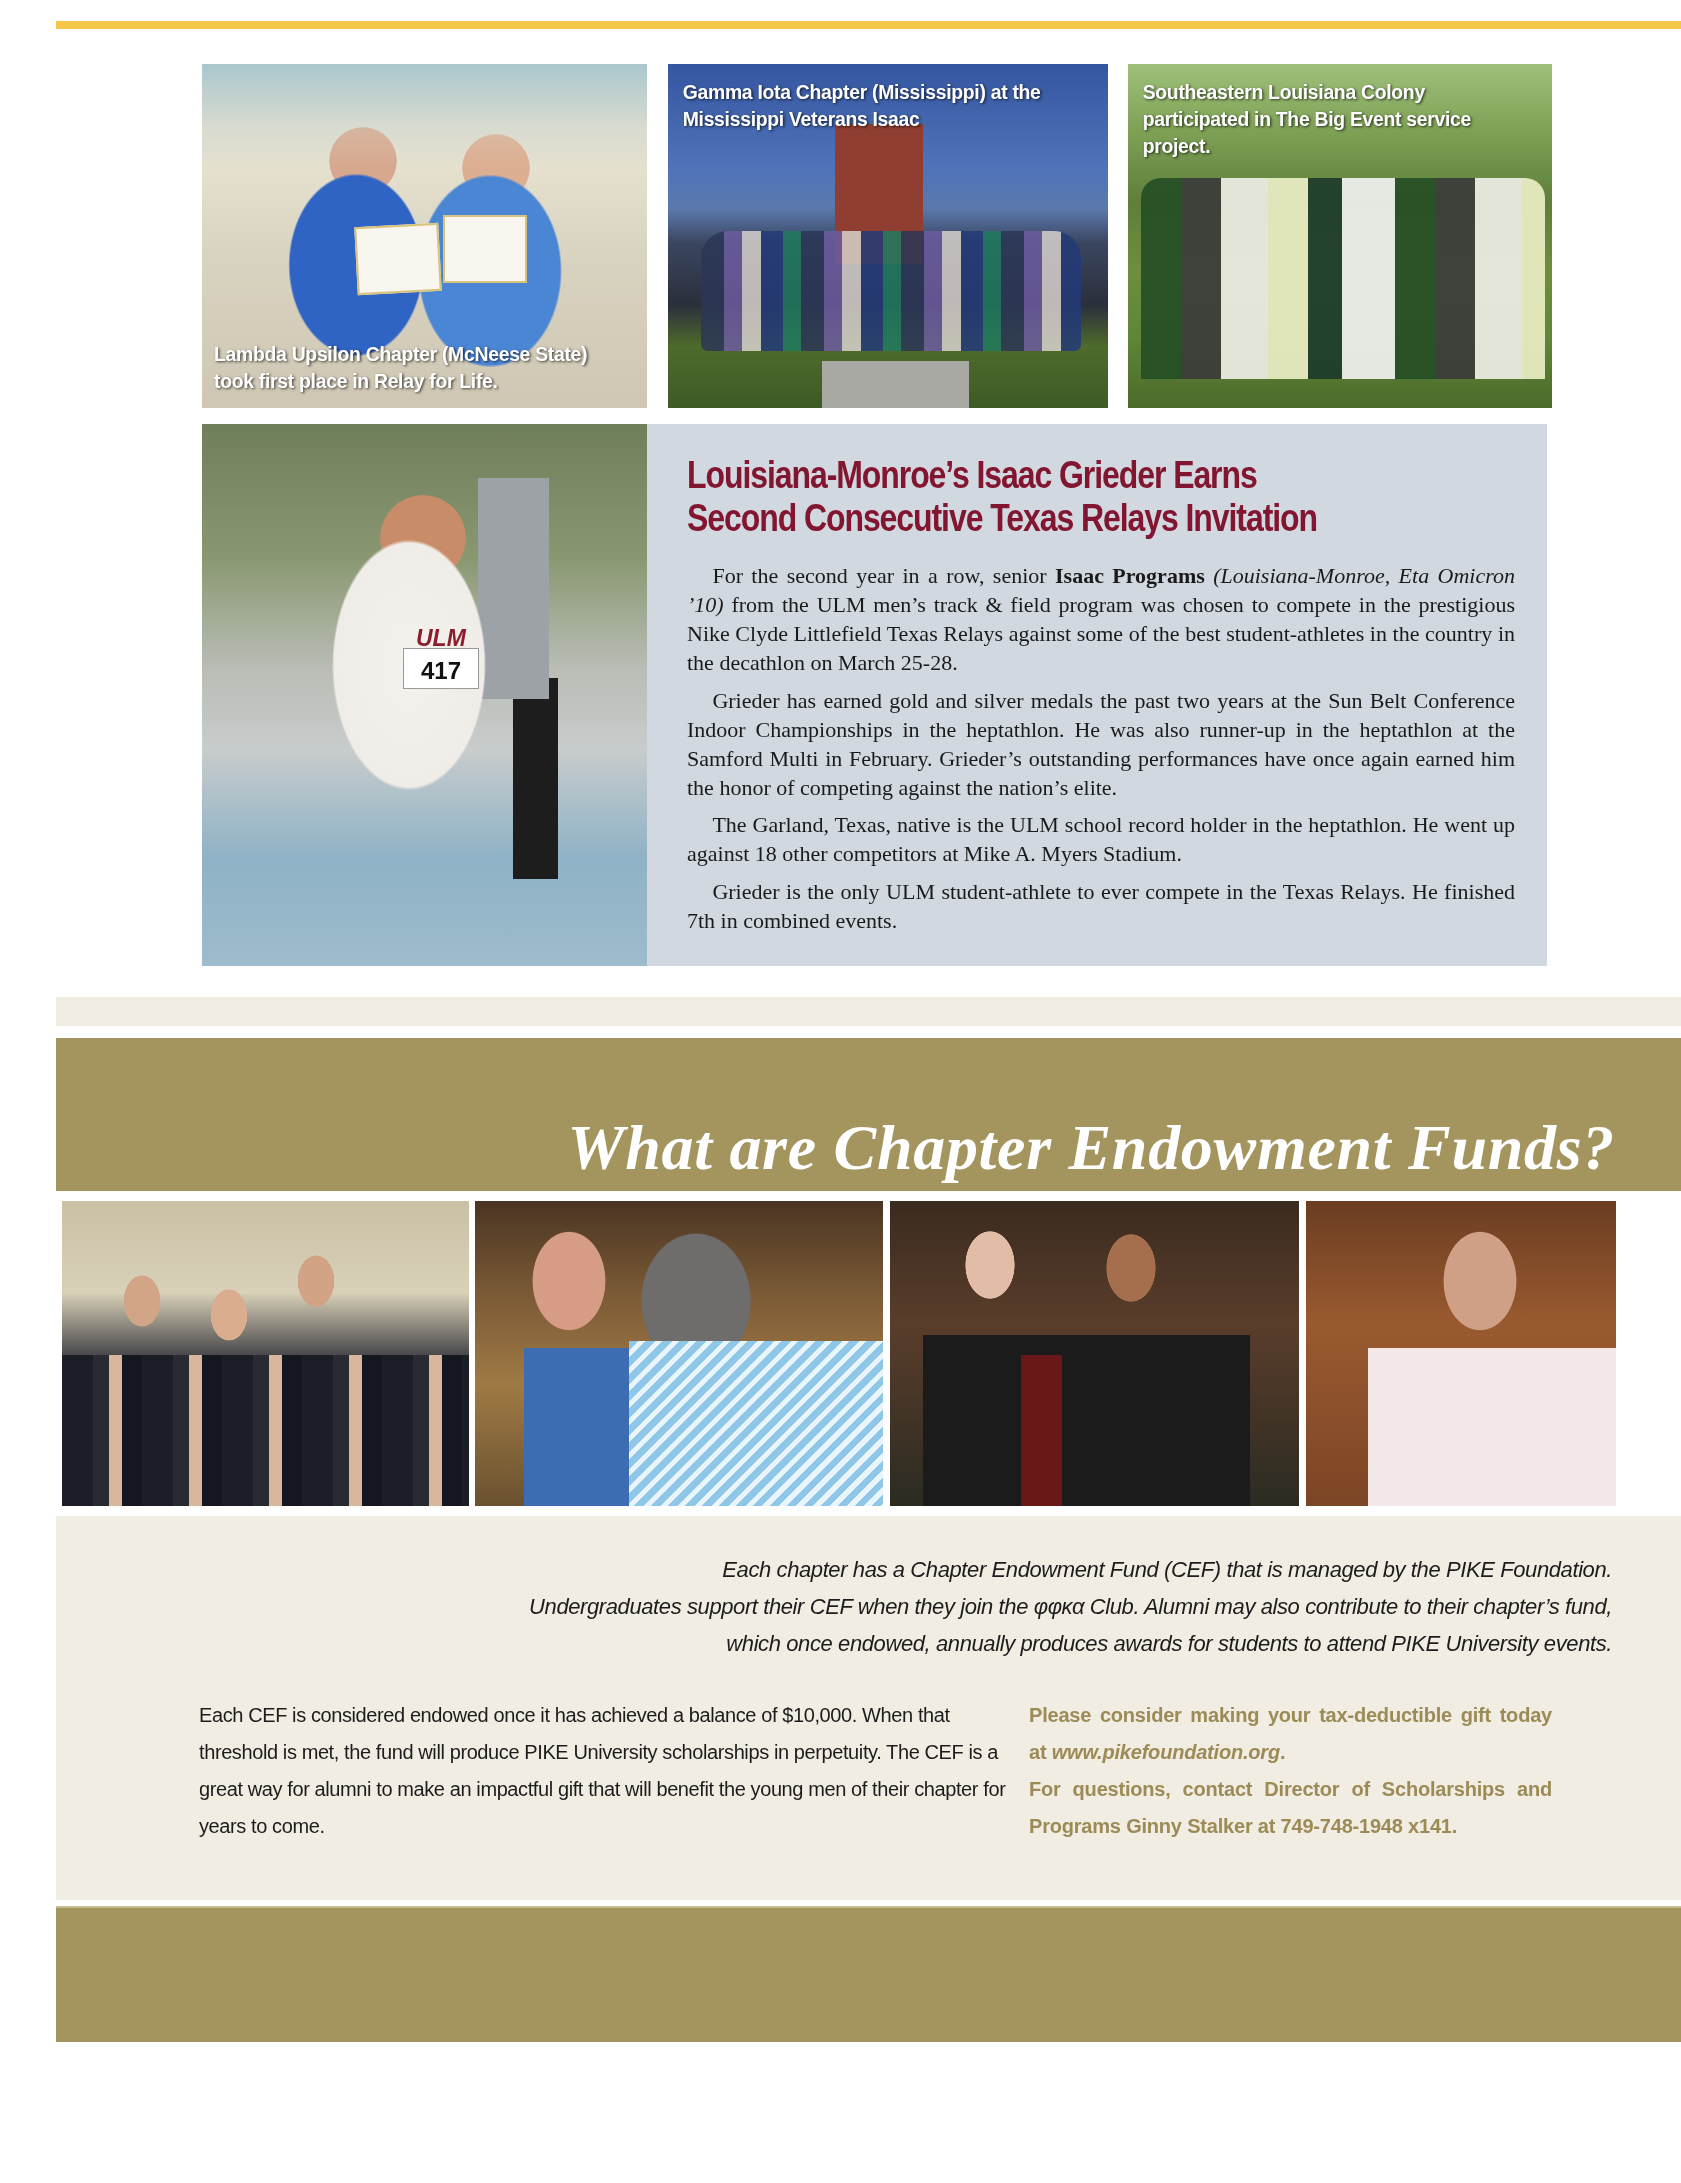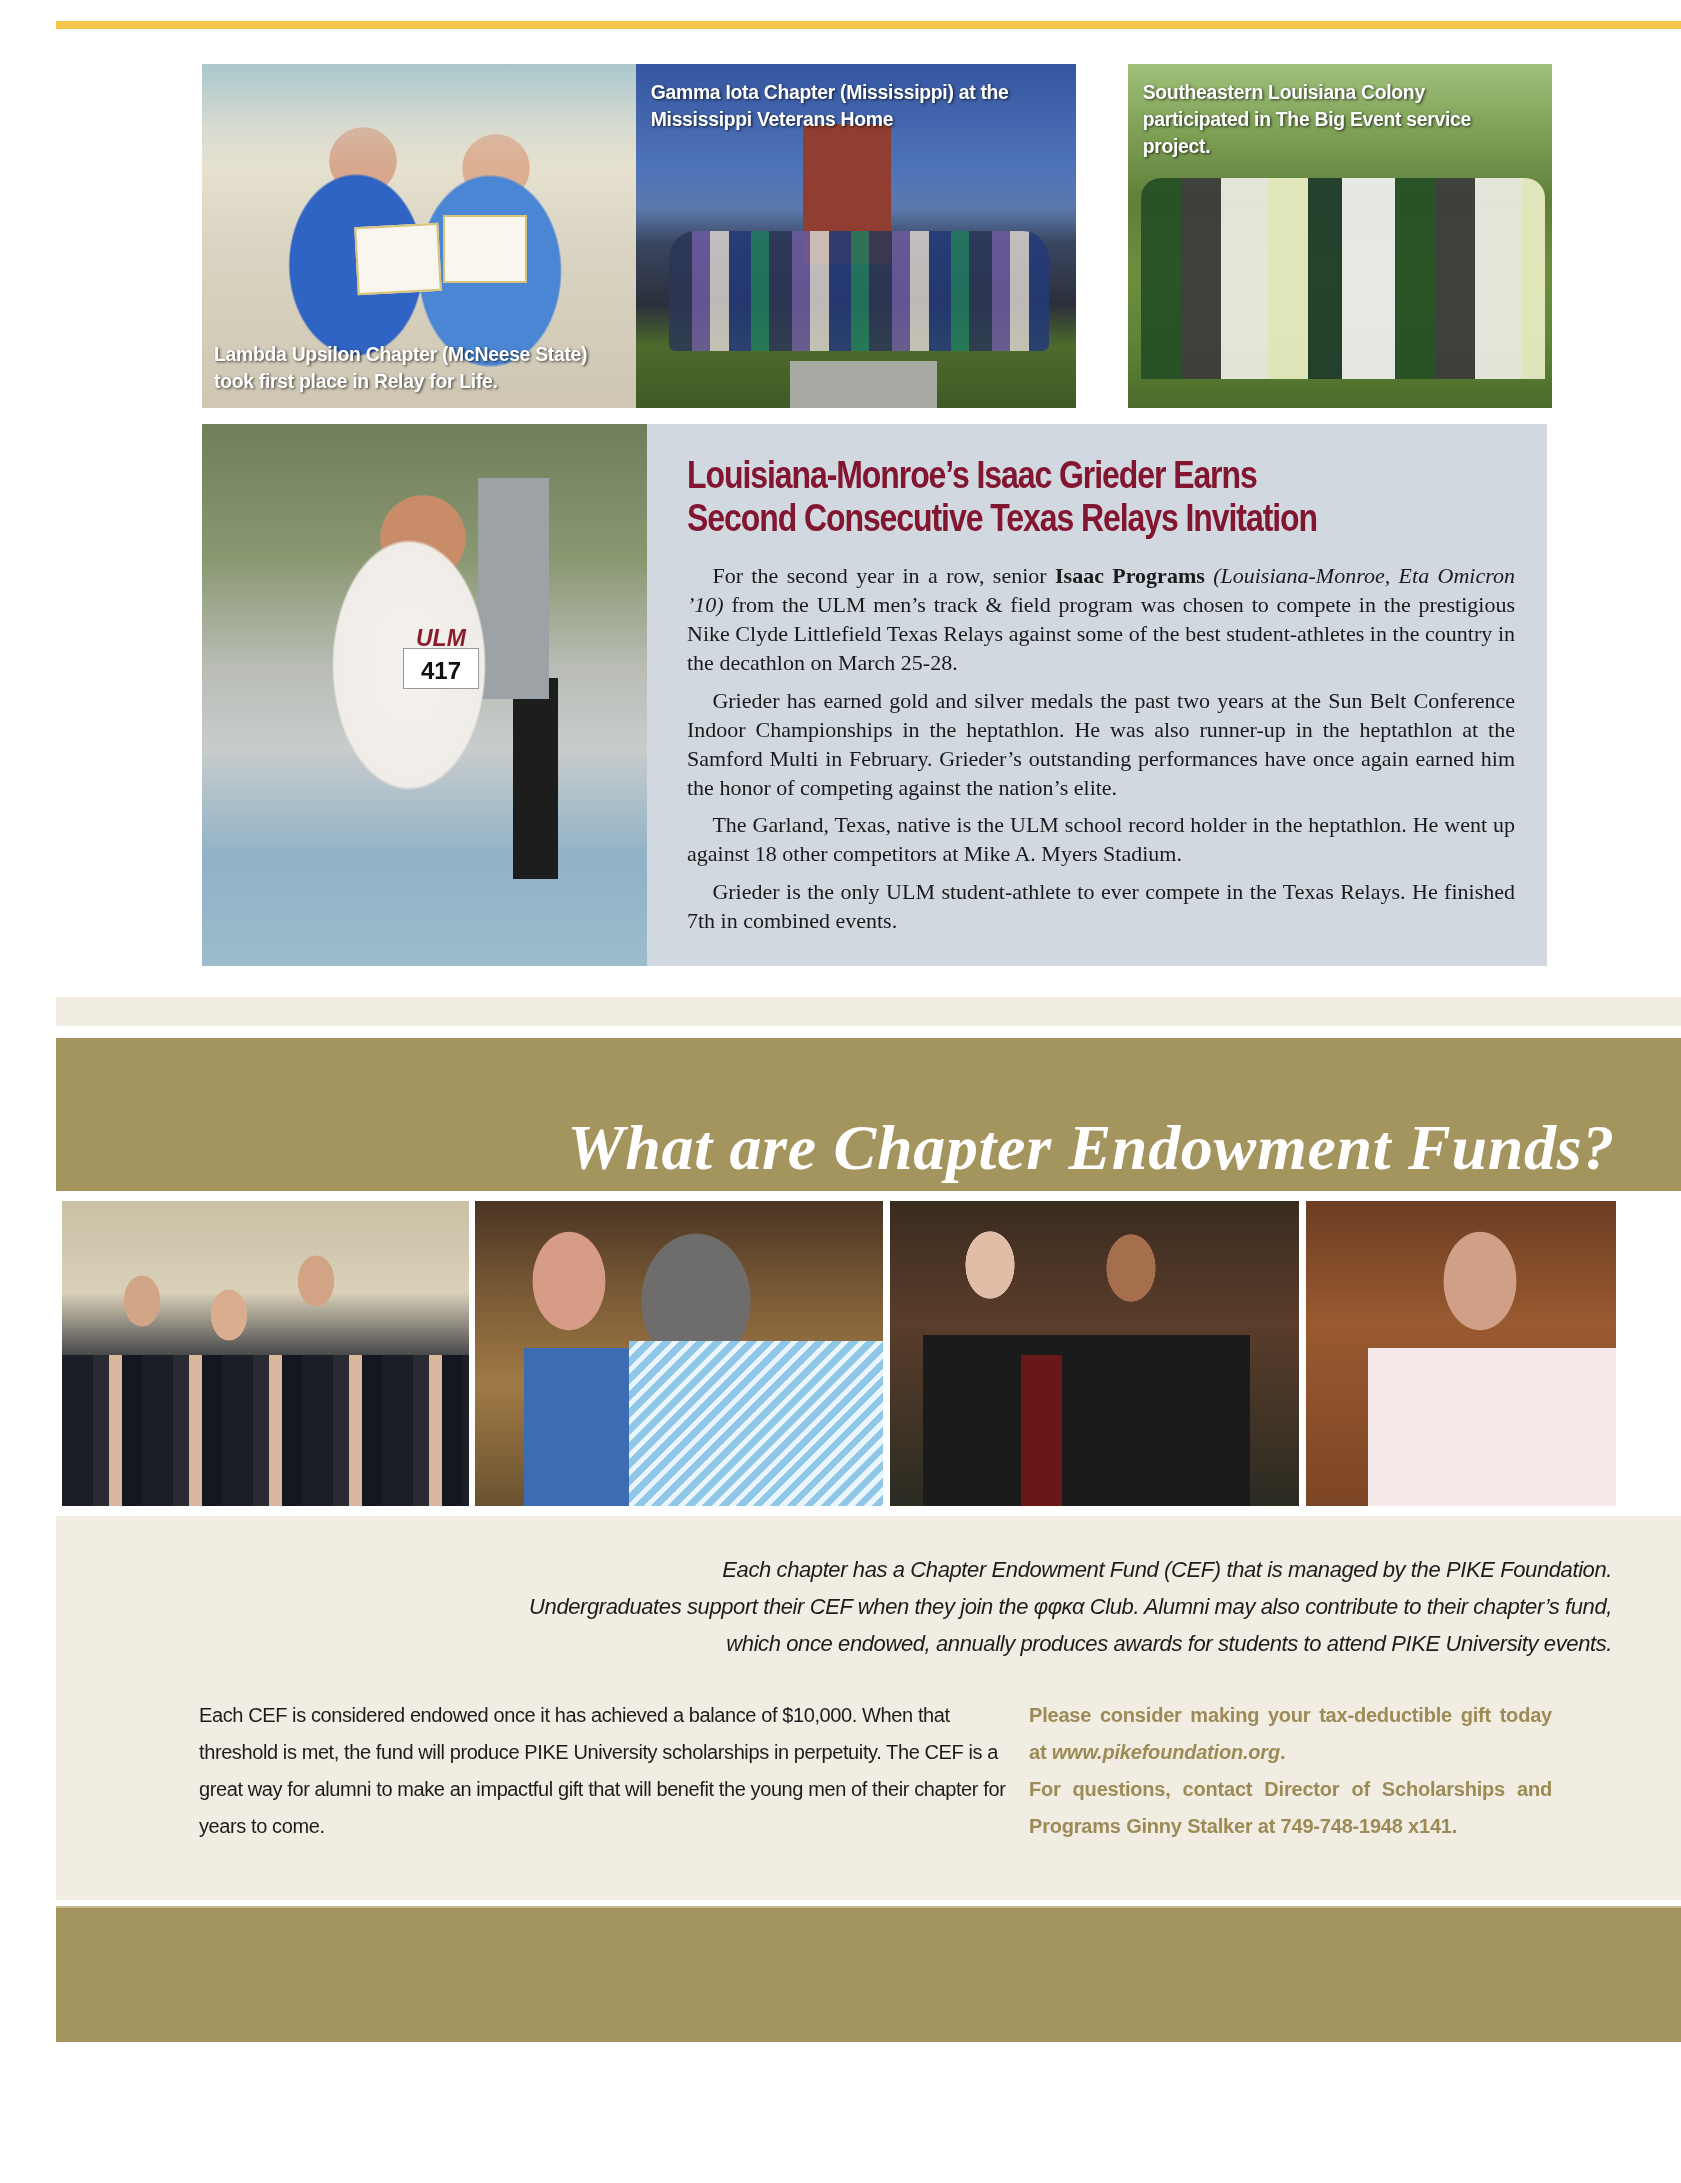--- a/index.html
+++ b/index.html
@@ -25,21 +25,21 @@
     background:
       linear-gradient(180deg, rgba(150,190,200,0.6) 0%, rgba(210,215,205,0.3) 18%, transparent 30%),
       radial-gradient(ellipse 94px 127px at 154px 201px, #2f63c4 0%, #2f63c4 70%, transparent 72%),
       radial-gradient(ellipse 100px 134px at 288px 207px, #4b86d4 0%, #4b86d4 70%, transparent 72%),
       radial-gradient(circle 37px at 161px 97px, #d7a88e 0%, #d7a88e 90%, transparent 92%),
       radial-gradient(circle 37px at 294px 104px, #dcae92 0%, #dcae92 90%, transparent 92%),
       linear-gradient(180deg, #c9d6d4 0%, #e6e1cf 30%, #d9d3c1 55%, #cfc7b4 100%); }
   .cert { position: absolute; background: #f8f6ee; border: 2px solid #d8c37a; }
 
   
-  .p2 { left: 636px; top: 64px; width: 440px; height: 344px;
+  .p2 { left: 668px; top: 64px; width: 440px; height: 344px;
     background:
       linear-gradient(180deg, transparent 0%, transparent 40%, rgba(0,0,0,0) 40%),
       linear-gradient(90deg, transparent 38%, #8f3e31 38%, #8f3e31 58%, transparent 58%) 0 60px/100% 140px no-repeat,
       linear-gradient(180deg, #3556a0 0%, #4f73b9 30%, #5b79ad 42%, #3a4660 52%, #2b2f3c 70%, #4e6a2c 82%, #3f5a25 100%); }
   .p2 .people { position: absolute; left: 33px; right: 27px; top: 167px; height: 120px;
     background: repeating-linear-gradient(90deg, #2b3656 0 23px, #6d5ba0 23px 41px, #d8d1cc 41px 60px, #233a78 60px 82px, #1f7a5e 82px 100px);
     border-radius: 27px 27px 6.7px 6.7px; opacity: 0.85; }
   .p2 .path { position: absolute; left: 154px; width: 147px; bottom: 0; height: 47px; background: #a9a9a4; }
 
   
@@ -144,21 +144,21 @@
     <div>Lambda Upsilon Chapter (McNeese State)</div>
     <div>took first place in Relay for Life.</div>
   </div>
 </div>
 
 <div class="abs photo p2">
   <div class="people"></div>
   <div class="path"></div>
   <div class="caption" style="left:14.7px;top:14.7px;">
     <div>Gamma Iota Chapter (Mississippi) at the</div>
-    <div>Mississippi Veterans Home</div>
+    <div>Mississippi Veterans Isaac</div>
   </div>
 </div>
 
 <div class="abs photo p3">
   <div class="people"></div>
   <div class="caption" style="left:14.7px;top:14.7px;">
     <div>Southeastern Louisiana Colony</div>
     <div>participated in The Big Event service</div>
     <div>project.</div>
   </div>

